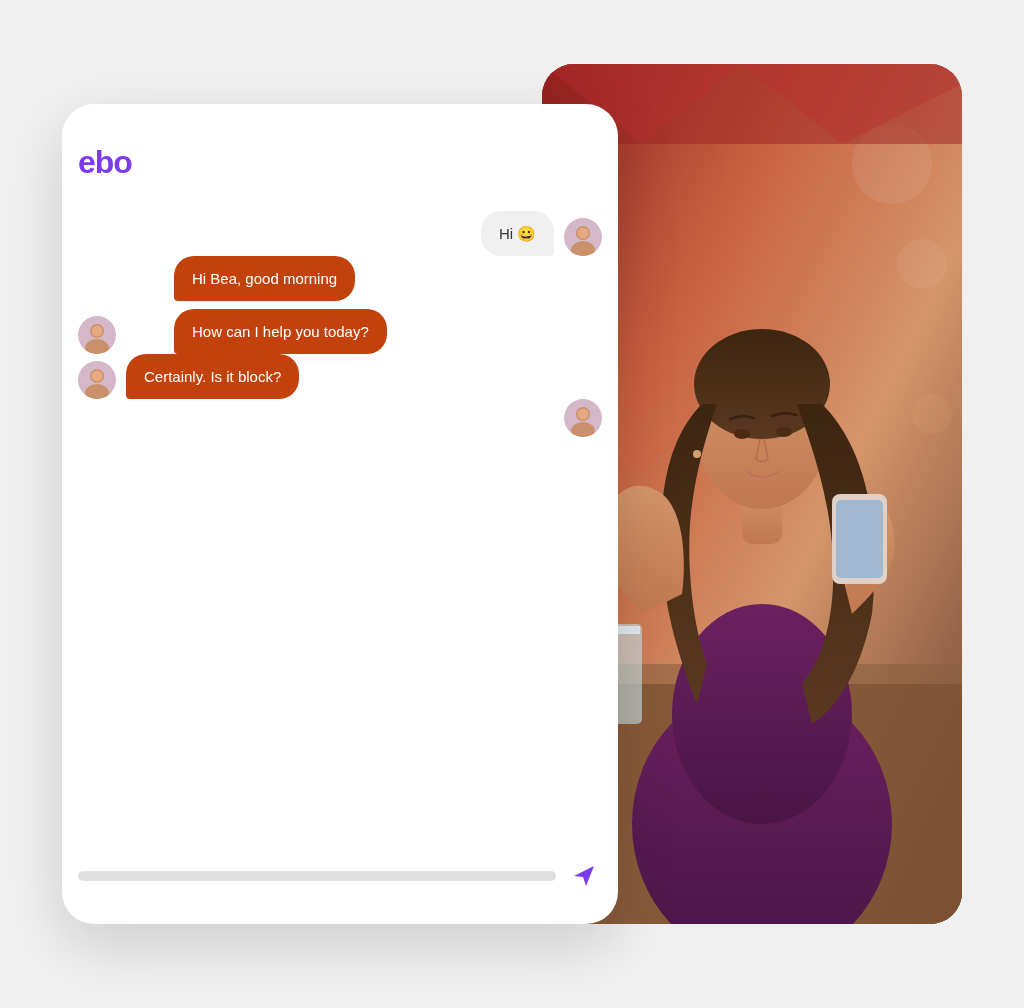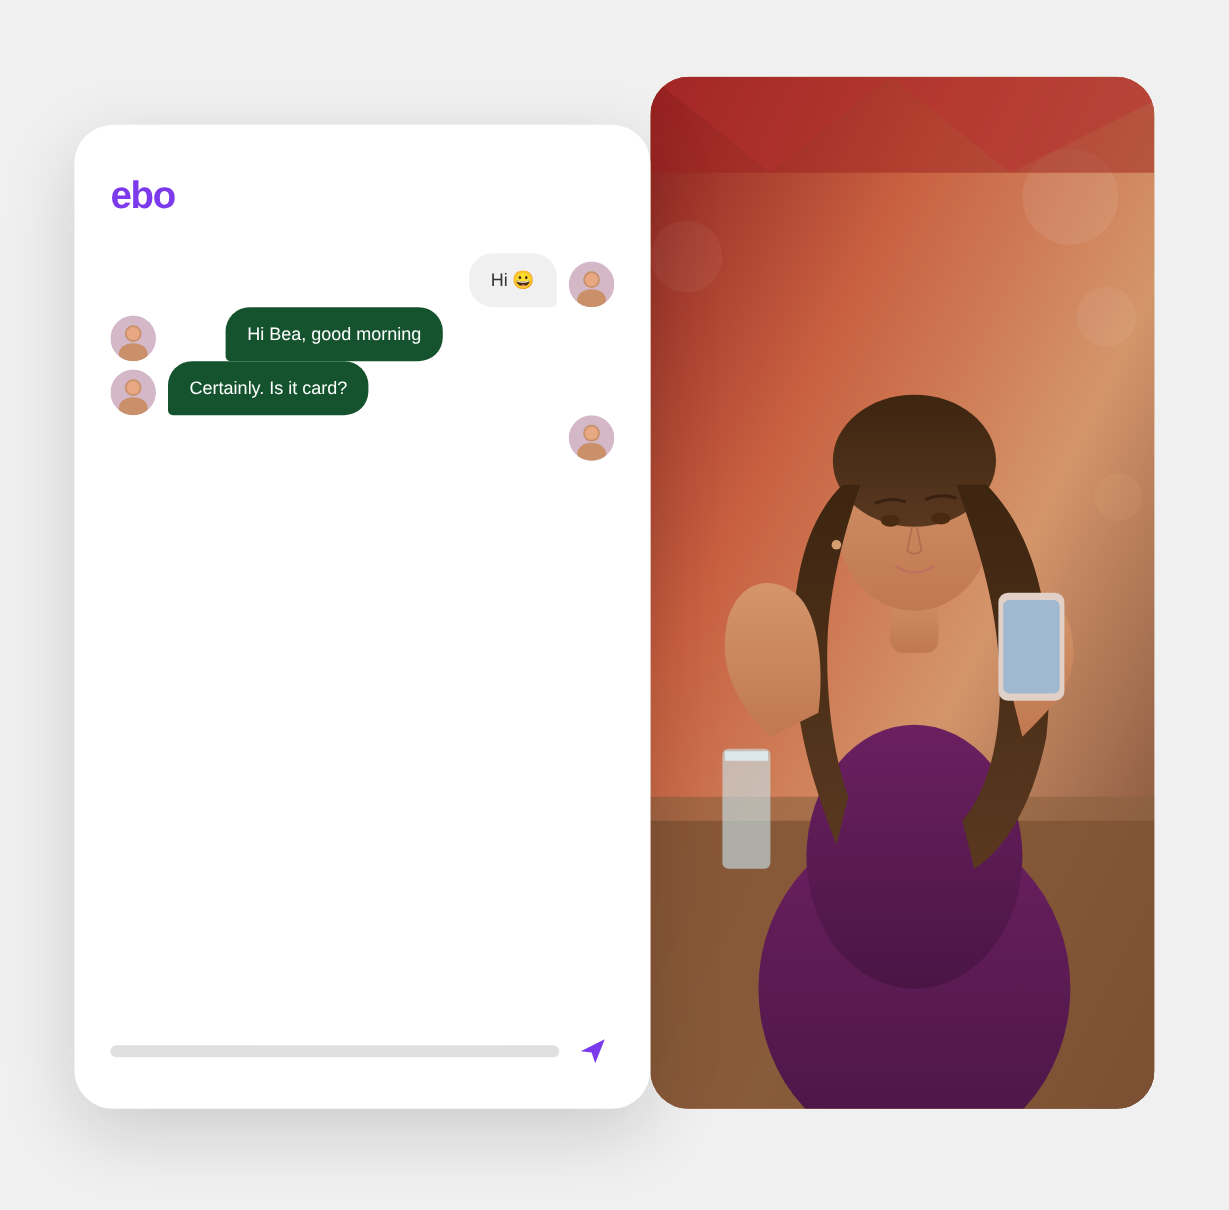--- a/index.html
+++ b/index.html
@@ -22,26 +22,26 @@
       display: flex;
       align-items: center;
       justify-content: center;
     }
 
     
     .chat-card {
       position: absolute;
       left: 0;
       top: 40px;
-      width: 480px;
+      width: 556px;
       height: 820px;
       background: #fff;
       border-radius: 32px;
       box-shadow: 0 20px 60px rgba(0,0,0,0.15);
-      padding: 40px 30px 30px;
+      padding: 40px 16px 30px;
       display: flex;
       flex-direction: column;
       z-index: 2;
     }
 
     
     .logo {
       margin-bottom: 30px;
     }
 
@@ -82,21 +82,21 @@
       justify-content: center;
     }
 
     .avatar svg {
       width: 38px;
       height: 38px;
     }
 
     
     .bubble-bot {
-      background: #14532d;
+      background: #c2410c;
       color: #fff;
       border-radius: 20px 20px 20px 4px;
       padding: 12px 18px;
       font-size: 15px;
       font-weight: 500;
       max-width: 280px;
       line-height: 1.4;
     }
 
     
@@ -201,34 +201,35 @@
         <div class="avatar">
           <svg viewBox="0 0 38 38">
             <circle cx="19" cy="19" r="19" fill="#d4b8c8"></circle>
             <circle cx="19" cy="15" r="7" fill="#c9906a"></circle>
             <ellipse cx="19" cy="32" rx="12" ry="9" fill="#c9906a"></ellipse>
             <circle cx="19" cy="15" r="5.5" fill="#e8a882"></circle>
           </svg>
         </div>
         <div class="bot-group">
           <div class="bubble-bot">Hi Bea, good morning</div>
+          <div class="bubble-bot">How can I help you today?</div>
         </div>
       </div>
 
 
       <div class="bot-row">
         <div class="avatar">
           <svg viewBox="0 0 38 38">
             <circle cx="19" cy="19" r="19" fill="#d4b8c8"></circle>
             <circle cx="19" cy="15" r="7" fill="#c9906a"></circle>
             <ellipse cx="19" cy="32" rx="12" ry="9" fill="#c9906a"></ellipse>
             <circle cx="19" cy="15" r="5.5" fill="#e8a882"></circle>
           </svg>
         </div>
-        <div class="bubble-bot">Certainly. Is it card?</div>
+        <div class="bubble-bot">Certainly. Is it block?</div>
       </div>
 
       <div class="message-row right">
         <div class="avatar">
           <svg viewBox="0 0 38 38">
             <circle cx="19" cy="19" r="19" fill="#d4b8c8"></circle>
             <circle cx="19" cy="15" r="7" fill="#c9906a"></circle>
             <ellipse cx="19" cy="32" rx="12" ry="9" fill="#c9906a"></ellipse>
             <circle cx="19" cy="15" r="5.5" fill="#e8a882"></circle>
           </svg>

